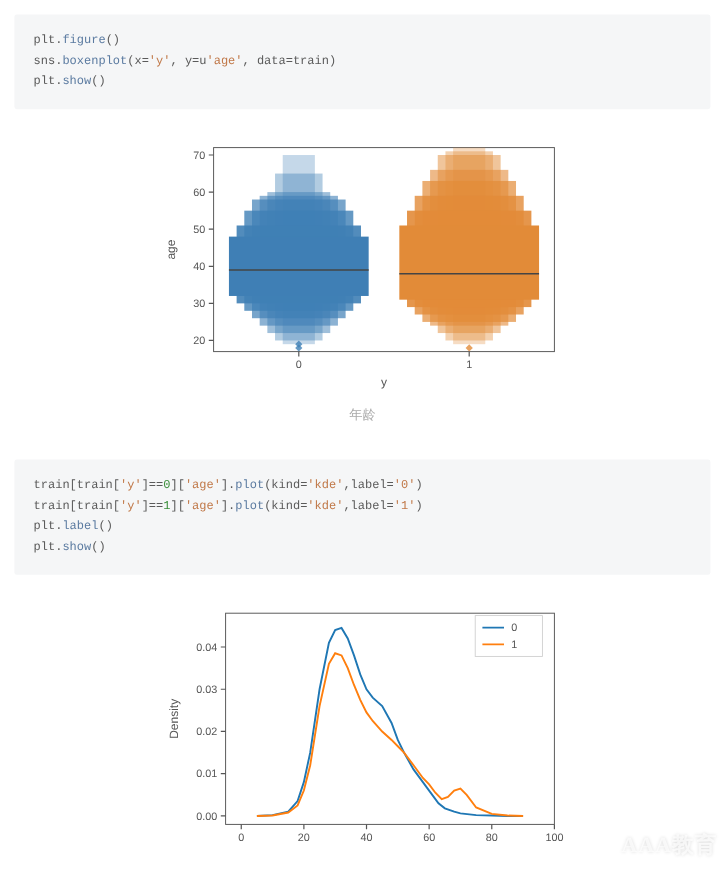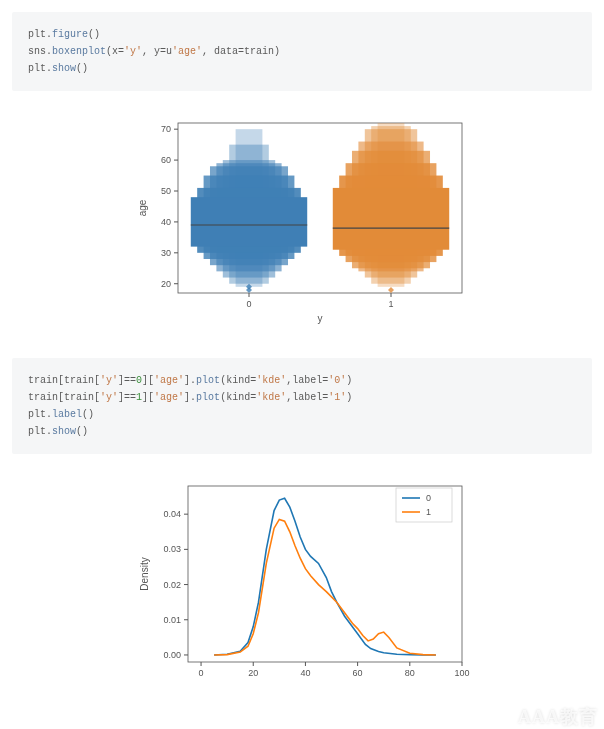--- a/index.html
+++ b/index.html
@@ -35,21 +35,21 @@
     font-size: 11px;
     margin-top: 10px;
     text-align: center;
   }
   svg { display: inline-block; }
   .frame { fill: none; stroke: #555; stroke-width: 0.8; }
   .median { stroke: #444; stroke-width: 1.2; }
   .watermark {
     position: fixed;
     right: 6px;
-    bottom: 0;
+    bottom: 13px;
     font-size: 18px;
     font-weight: 700;
     color: rgba(255,255,255,0.7);
     text-shadow: 0 0 3px rgba(0,0,0,0.15);
     letter-spacing: 1px;
     pointer-events: none;
     font-family: Liberation Serif, serif;
   }
 </style>
 </head>
@@ -95,20 +95,21 @@
       <rect x="239.2052" y="11.090909090909093" width="39.5896" height="157.63636363636363" fill="#e28b38" fill-opacity="0.40"></rect>
       <rect x="232.801" y="14.181818181818187" width="52.397999999999996" height="148.36363636363635" fill="#e28b38" fill-opacity="0.50"></rect>
       <rect x="226.39679999999998" y="26.54545454545456" width="65.2064" height="129.8181818181818" fill="#e28b38" fill-opacity="0.60"></rect>
       <rect x="219.9926" y="35.81818181818184" width="78.0148" height="117.45454545454544" fill="#e28b38" fill-opacity="0.70"></rect>
       <rect x="213.5884" y="48.18181818181819" width="90.8232" height="98.9090909090909" fill="#e28b38" fill-opacity="0.80"></rect>
       <rect x="207.1842" y="60.54545454545455" width="103.6316" height="80.36363636363636" fill="#e28b38" fill-opacity="0.90"></rect>
       <rect x="200.78" y="72.9090909090909" width="116.44" height="61.81818181818184" fill="#e28b38" fill-opacity="1.00"></rect>
       <line x1="200.78" x2="317.22" y1="113.0909090909091" y2="113.0909090909091" class="median"></line>
       <path d="M 259 171.9090909090909 L 262 174.9090909090909 L 259 177.9090909090909 L 256 174.9090909090909 Z" fill="#e28b38" fill-opacity="0.8"></path>
     </svg>
+  <div class="caption">年龄</div>
 </div>
 
 <div class="codeblock"><span>train[train[</span><span class="str">'y'</span><span>]==</span><span class="num">0</span><span>][</span><span class="str">'age'</span><span>].</span><span class="fn">plot</span><span>(kind=</span><span class="str">'kde'</span><span>,label=</span><span class="str">'0'</span><span>)</span>
 <span>train[train[</span><span class="str">'y'</span><span>]==</span><span class="num">1</span><span>][</span><span class="str">'age'</span><span>].</span><span class="fn">plot</span><span>(kind=</span><span class="str">'kde'</span><span>,label=</span><span class="str">'1'</span><span>)</span>
 <span>plt.</span><span class="fn">label</span><span>()</span>
 <span>plt.</span><span class="fn">show</span><span>()</span></div>
 
 <div class="chart-wrap">
   <svg id="kde-svg" width="340" height="210">
       <rect x="56" y="8" width="274" height="176" class="frame"></rect>

